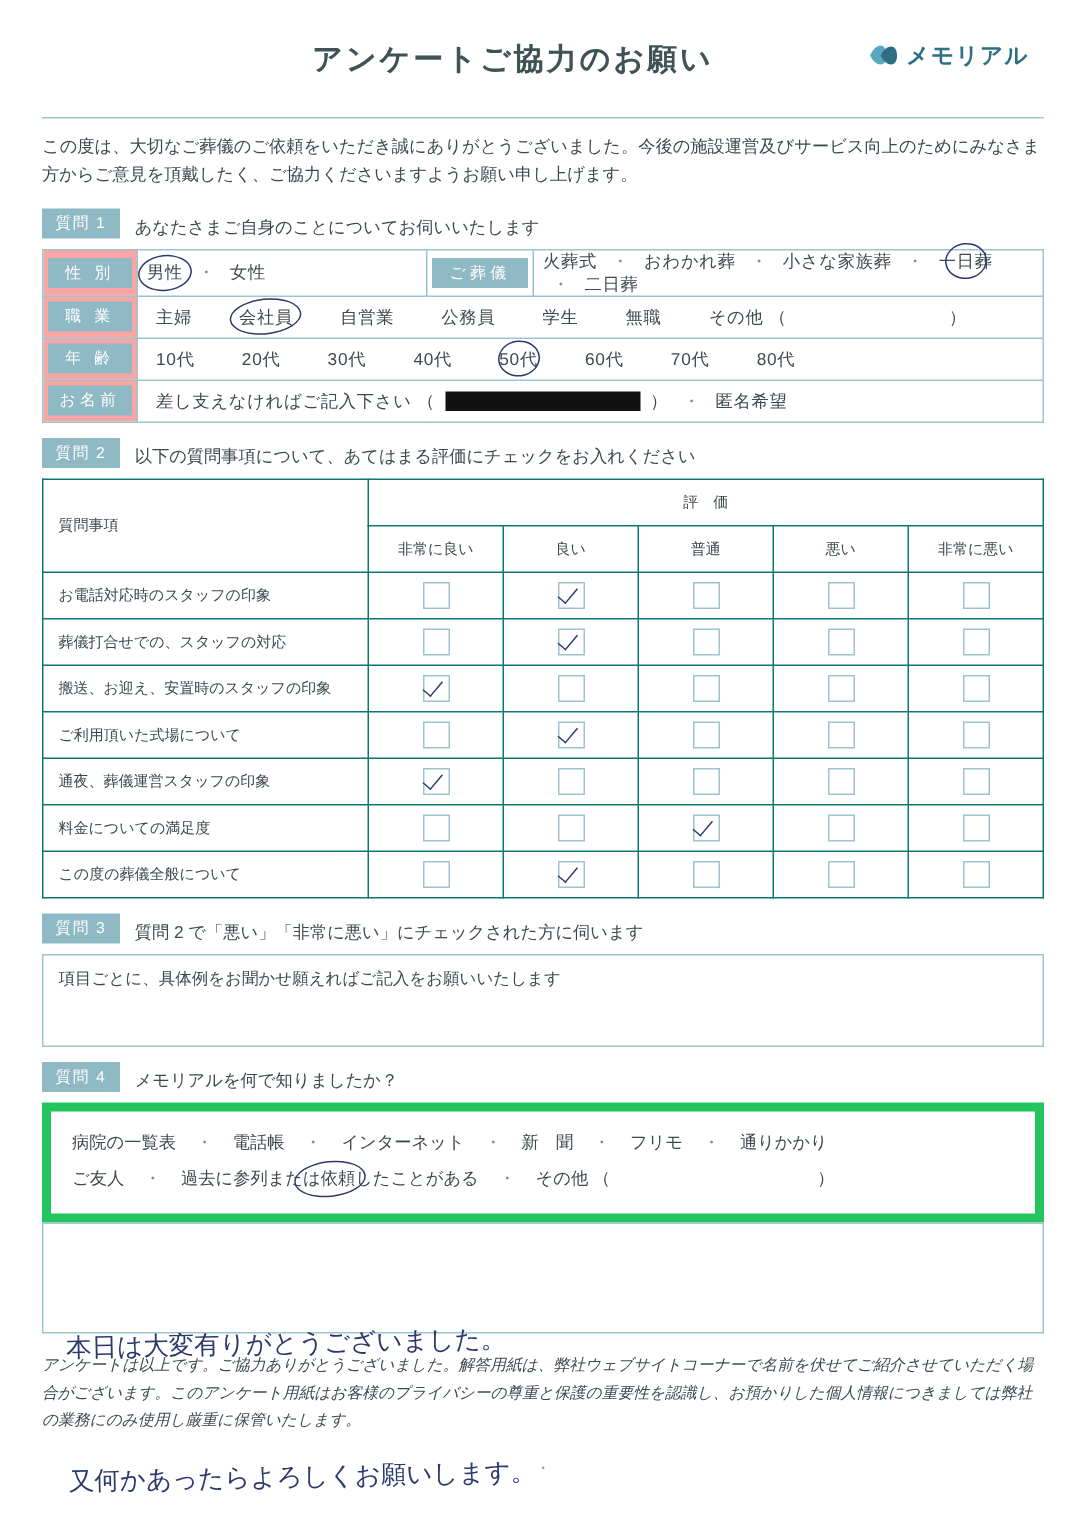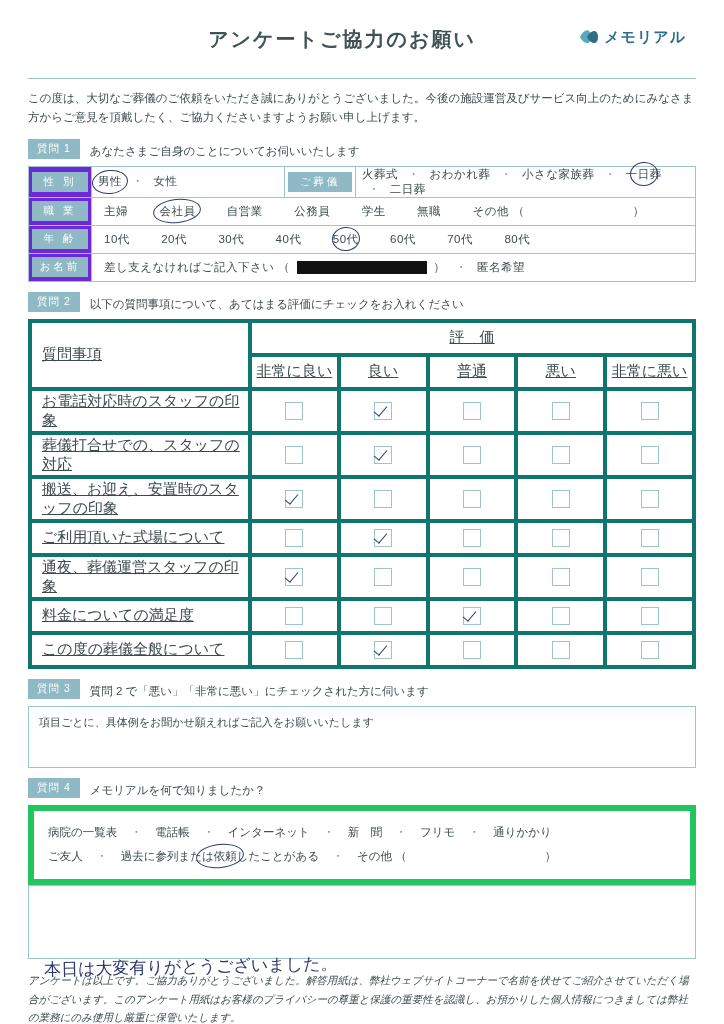--- a/index.html
+++ b/index.html
@@ -95,21 +95,21 @@
   }
   .q1-table td {
     border: 1px solid #9ec4cd;
     height: 27px;
     font-size: 11.5px;
     padding: 0 6px;
     vertical-align: middle;
   }
   .lbl-cell {
     width: 62px;
-    background: #6d28d9;
+    background: #fca5a5;
     text-align: center;
     padding: 0 !important;
   }
   .lbl {
     display: block;
     background: #8fb9c4;
     color: #fff;
     font-size: 10.5px;
     letter-spacing: 3px;
     padding: 3px 0;
@@ -143,27 +143,26 @@
     margin: 0 3px;
   }
   
   .q2-table {
     width: 100%;
     border-collapse: collapse;
     border: 1px solid #9ec4cd;
     table-layout: fixed;
   }
   .q2-table th, .q2-table td {
-    border: 4px solid #0f766e;
-    font-size: 15px;
+    border: 1px solid #0f766e;
+    font-size: 10px;
     font-weight: normal;
     text-align: center;
     height: 28px;
     color: #3d4a4d;
-    text-decoration: underline;
   }
   .q2-table .item-col {
     width: 205px;
     text-align: left;
     padding-left: 10px;
   }
   .hdr-eval { height: 22px; }
   .chk {
     display: inline-block;
     width: 16px; height: 16px;

